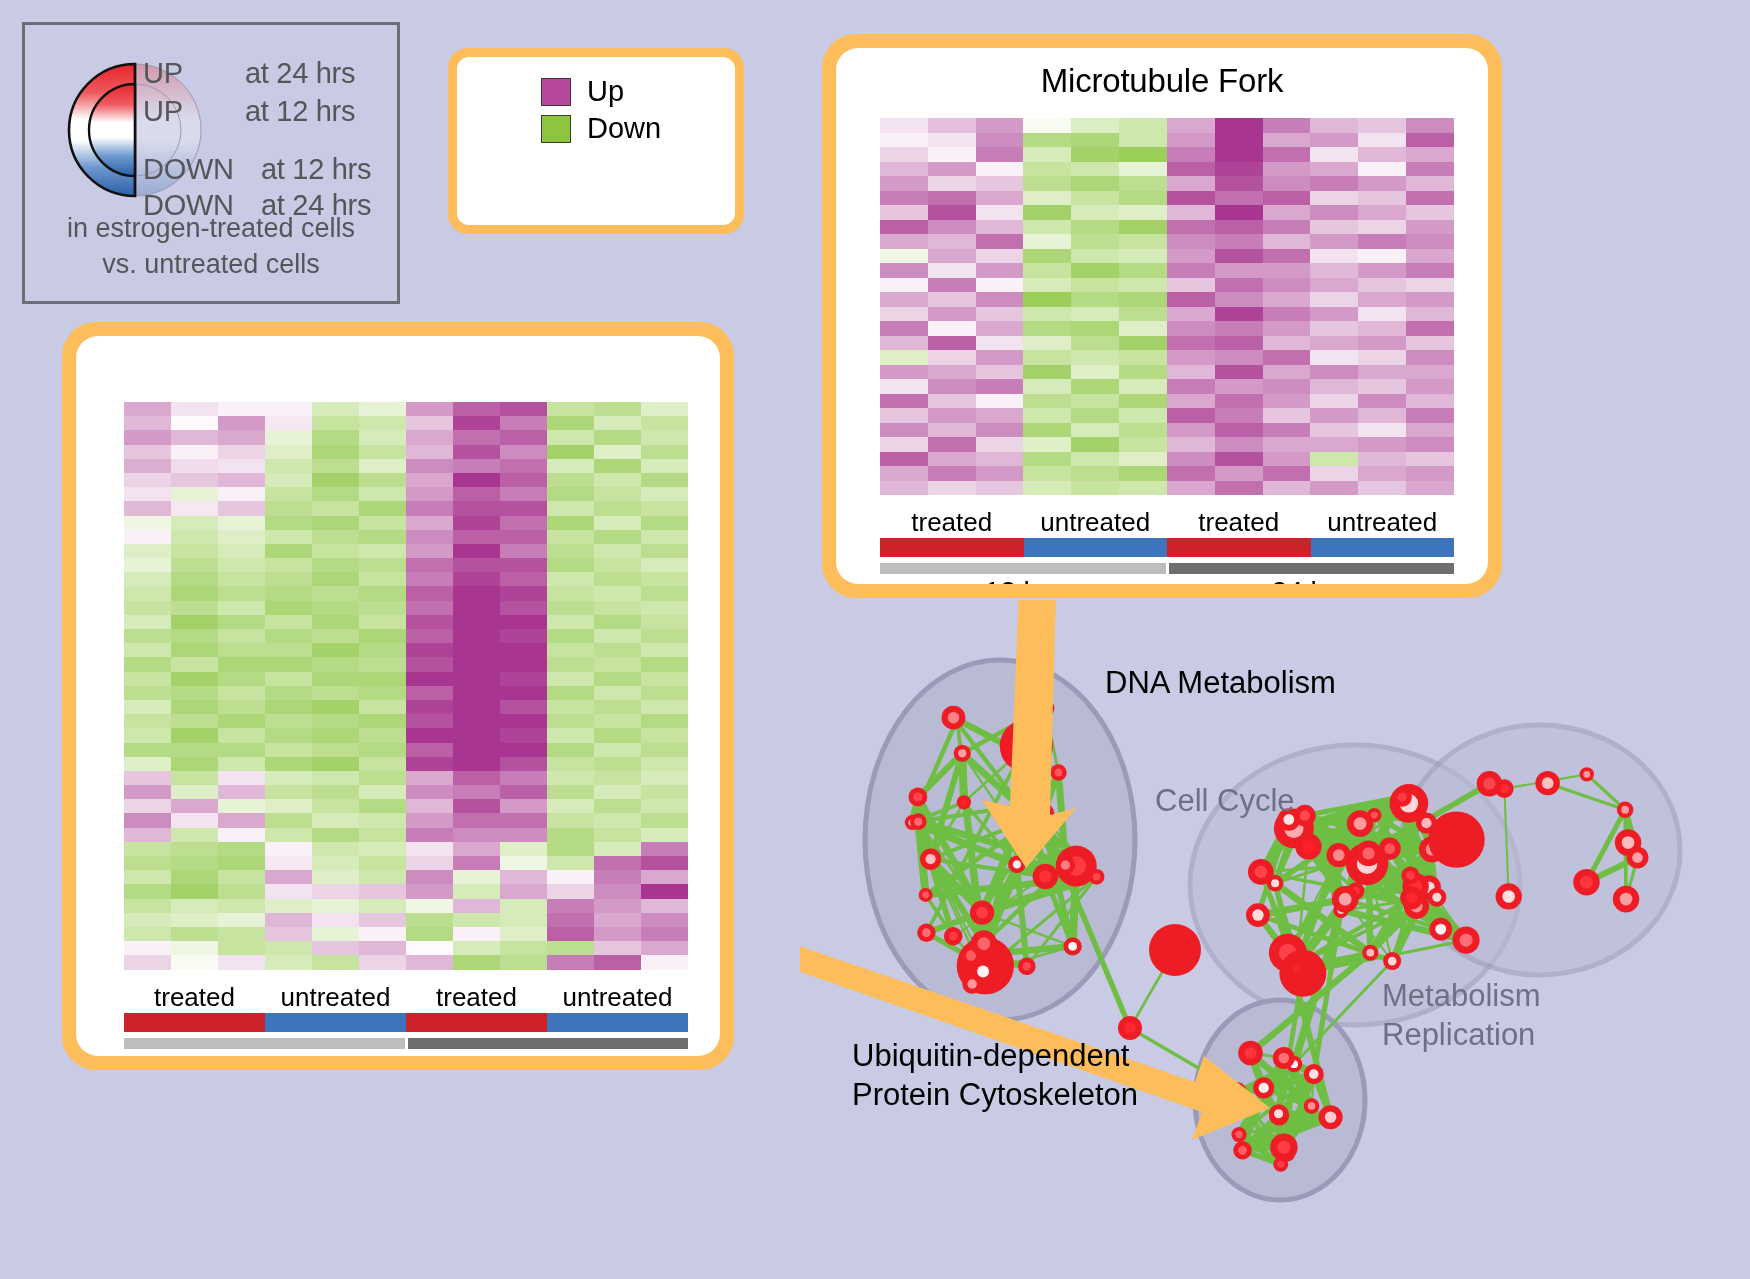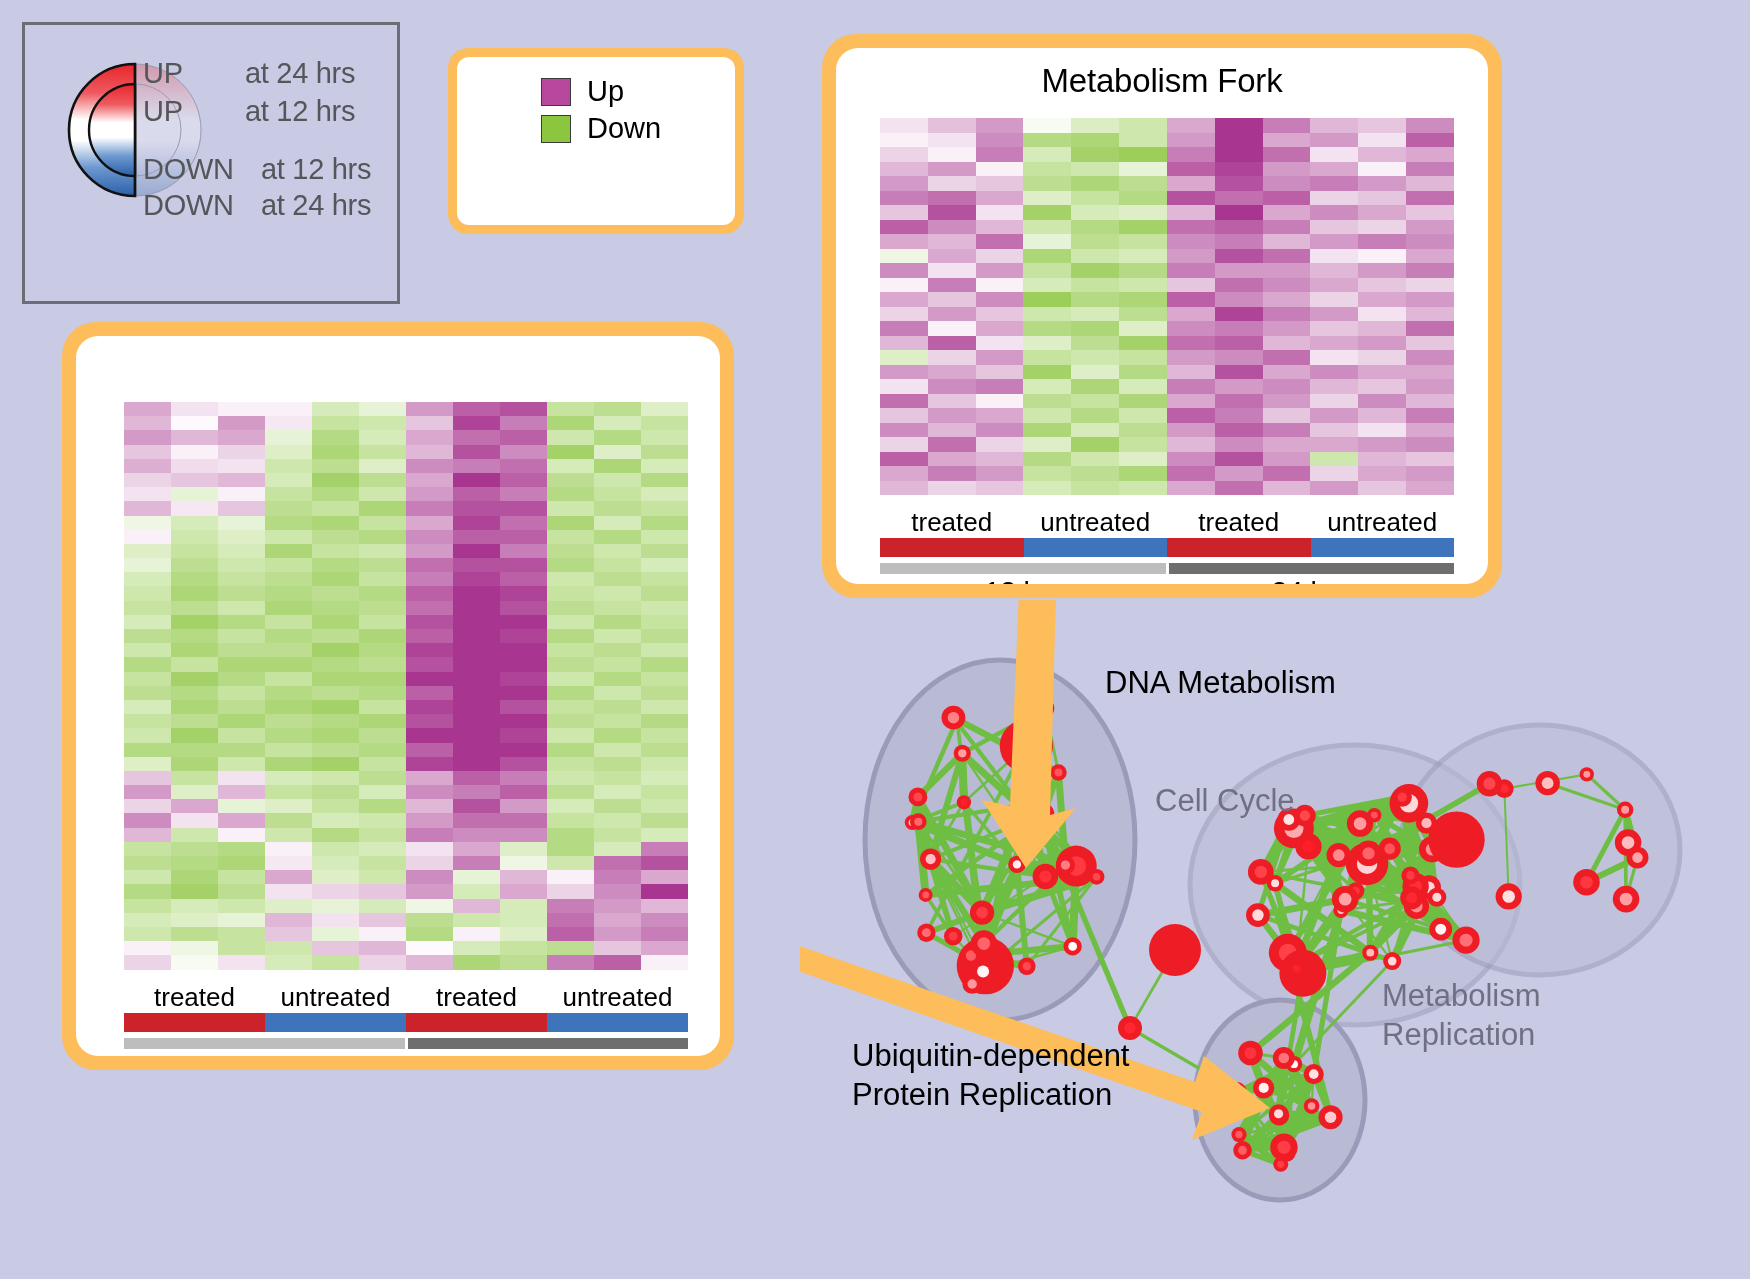--- a/index.html
+++ b/index.html
@@ -117,38 +117,42 @@
 
   <div class="legend-row" style="left:118px;top:70px;">UP</div>
   <div class="legend-row" style="left:220px;top:70px;">at 12 hrs</div>
 
   <div class="legend-row" style="left:118px;top:128px;">DOWN</div>
   <div class="legend-row" style="left:236px;top:128px;">at 12 hrs</div>
 
   <div class="legend-row" style="left:118px;top:164px;">DOWN</div>
   <div class="legend-row" style="left:236px;top:164px;">at 24 hrs</div>
 
+  <div id="legend-caption">
+    <div>in estrogen-treated cells</div>
+    <div>vs. untreated cells</div>
+  </div>
 </div>
 
 <div class="abs" id="key-box">
   <div id="key-inner">
     <div class="key-item">
       <span class="key-swatch" id="kw-up" style="background: rgb(184, 71, 158);"></span>
       <span class="key-label">Up</span>
     </div>
     <div class="key-item">
       <span class="key-swatch" id="kw-down" style="background: rgb(140, 198, 63);"></span>
       <span class="key-label">Down</span>
     </div>
   </div>
 </div>
 
 <div class="abs panel" id="panel-repfork">
   <div class="panel-inner">
-    <div class="panel-title">Metabolism Fork</div>
+    <div class="panel-title">Microtubule Fork</div>
     <div class="abs" style="left:44px;right:34px;top:70px;">
       <div class="heatmap" id="hm-rep" style="grid-template-columns: repeat(12, 1fr);">
           <div class="hm-cell" style="height: 14.5px; background: rgb(243, 226, 239);"></div>
           <div class="hm-cell" style="height: 14.5px; background: rgb(228, 192, 220);"></div>
           <div class="hm-cell" style="height: 14.5px; background: rgb(212, 154, 199);"></div>
           <div class="hm-cell" style="height: 14.5px; background: rgb(247, 251, 241);"></div>
           <div class="hm-cell" style="height: 14.5px; background: rgb(219, 237, 195);"></div>
           <div class="hm-cell" style="height: 14.5px; background: rgb(206, 231, 173);"></div>
           <div class="hm-cell" style="height: 14.5px; background: rgb(218, 168, 207);"></div>
           <div class="hm-cell" style="height: 14.5px; background: rgb(168, 53, 143);"></div>
@@ -1702,13 +1706,13 @@
     <path d="M222 -80 L258 -80 L250 215 L276 208 L226 268 L182 200 L210 206 Z" fill="#fcbd5a" transform="translate(0,0)"></path>
     <path d="M-120 305 L395 482 L404 456 L470 508 L392 540 L402 512 L-120 330 Z" fill="#fcbd5a"></path>
   </g>
 </svg>
 
 <div class="abs net-label" style="left:1105px;top:665px;font-size:31px;color:#000;">DNA Metabolism</div>
 <div class="abs net-label" style="left:1155px;top:783px;font-size:31px;color:#6f7084;">Cell Cycle</div>
 <div class="abs net-label" style="left:1382px;top:978px;font-size:31px;color:#6f7084;">Metabolism</div>
 <div class="abs net-label" style="left:1382px;top:1017px;font-size:31px;color:#6f7084;">Replication</div>
 <div class="abs net-label" style="left:852px;top:1038px;font-size:31px;color:#000;">Ubiquitin-dependent</div>
-<div class="abs net-label" style="left:852px;top:1077px;font-size:31px;color:#000;">Protein Replication</div>
+<div class="abs net-label" style="left:852px;top:1077px;font-size:31px;color:#000;">Protein Cytoskeleton</div>
 
 </body></html>

